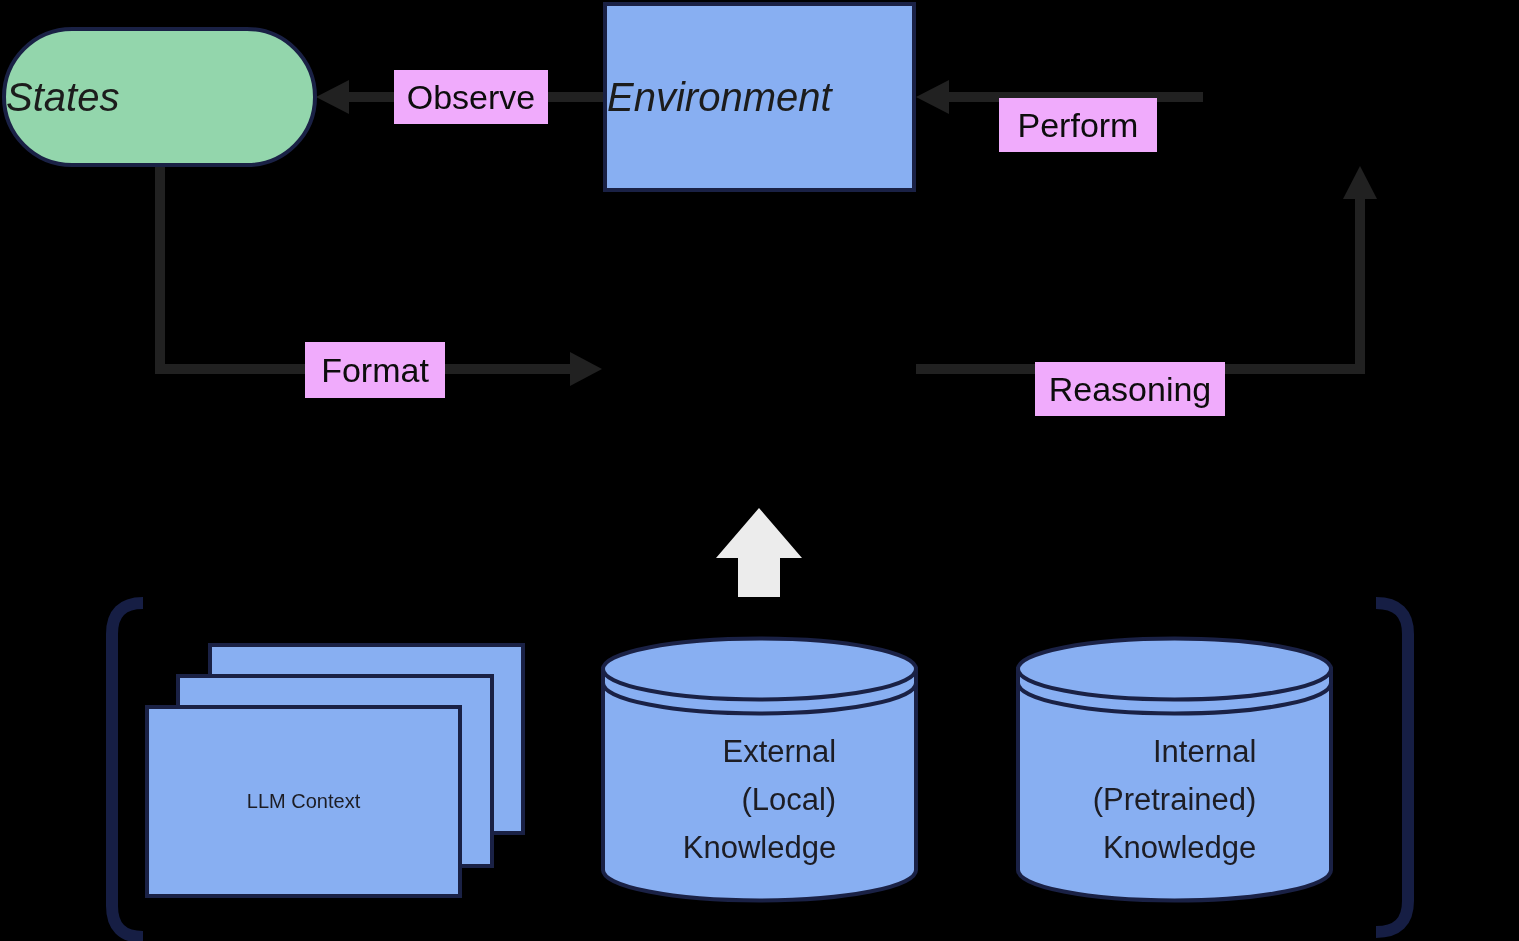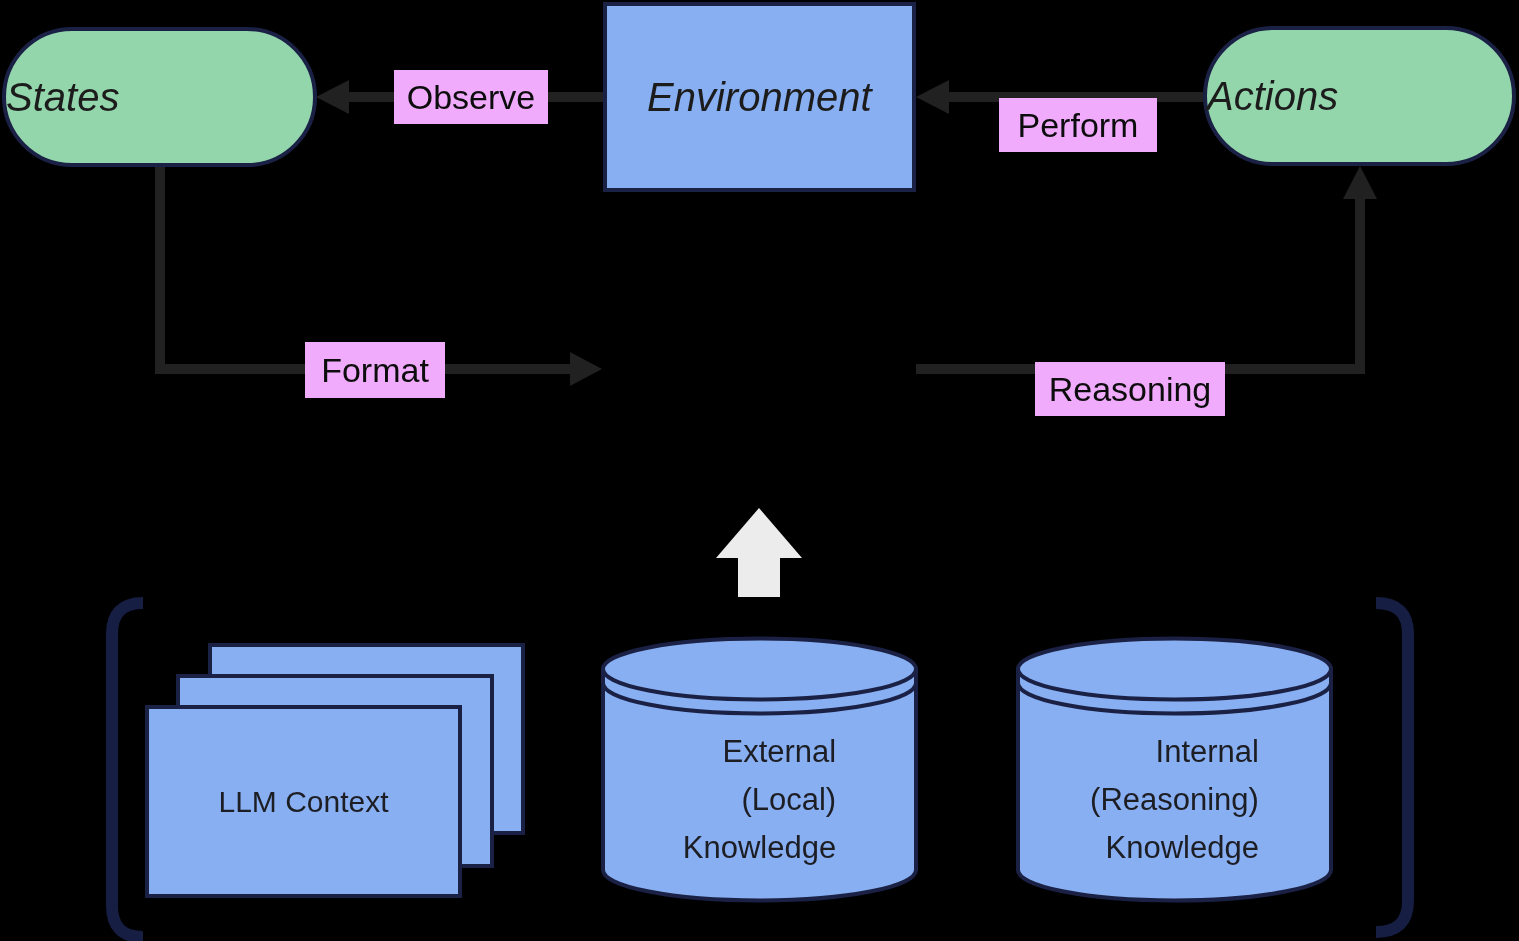--- a/index.html
+++ b/index.html
@@ -42,28 +42,28 @@
   .storage-label {
     position: absolute;
     display: flex;
     align-items: center;
     justify-content: center;
     text-align: right;
     color: #1d1d24;
     white-space: pre-line;
   }
   #states-pill       { left: 2px;    top: 27px;  width: 315px; height: 140px; }
-  #environment-box   { left: 603px;  top: 2px;   width: 313px; height: 190px; padding-left: 40px; }
+  #environment-box   { left: 603px;  top: 2px;   width: 313px; height: 190px; }
   #actions-pill      { left: 1203px; top: 26px;  width: 313px; height: 140px; }
   #llm-box           { left: 603px;  top: 275px; width: 313px; height: 188px; }
   #observe-label     { left: 394px;  top: 70px;  width: 154px; height: 54px; }
   #perform-label     { left: 999px;  top: 70px;  width: 158px; height: 54px; margin-top: 28px; }
   #format-label      { left: 297px;  top: 342px; width: 140px; height: 56px; margin-left: 8px; }
   #reasoning-label   { left: 1035px; top: 362px; width: 190px; height: 54px; }
-  #llm-context-label { left: 147px;  top: 707px; width: 313px; height: 189px; font-size: 30px; }
+  #llm-context-label { left: 147px;  top: 707px; width: 313px; height: 189px; font-size: 20px; }
   #external-knowledge-label { left: 603px;  top: 700px; width: 313px; height: 200px; font-size: 31px; line-height: 1.55; }
   #internal-knowledge-label { left: 1018px; top: 700px; width: 313px; height: 200px; font-size: 31px; line-height: 1.55; }
 </style>
 </head>
 <body>
 
 <div id="canvas">
 
   <svg id="edges-svg" viewBox="0 0 1519 941" xmlns="http://www.w3.org/2000/svg">
 
@@ -112,31 +112,28 @@
   </svg>
 
   <div class="node node-green" id="states-pill">
     <span>States</span>
   </div>
 
   <div class="node node-blue" id="environment-box">
     <span>Environment</span>
   </div>
 
-  <div class="node node-green" id="actions-pill">
-    <span>Actions</span>
-  </div>
 
 
   <div class="edge-label" id="observe-label">Observe</div>
   <div class="edge-label" id="perform-label">Perform</div>
   <div class="edge-label" id="format-label">Format</div>
   <div class="edge-label" id="reasoning-label">Reasoning</div>
 
   <div class="storage-label" id="llm-context-label">LLM Context</div>
   <div class="storage-label" id="external-knowledge-label">External
 (Local)
 Knowledge</div>
   <div class="storage-label" id="internal-knowledge-label">Internal
-(Reasoning)
+(Pretrained)
 Knowledge</div>
 
 </div>
 
 </body></html>

